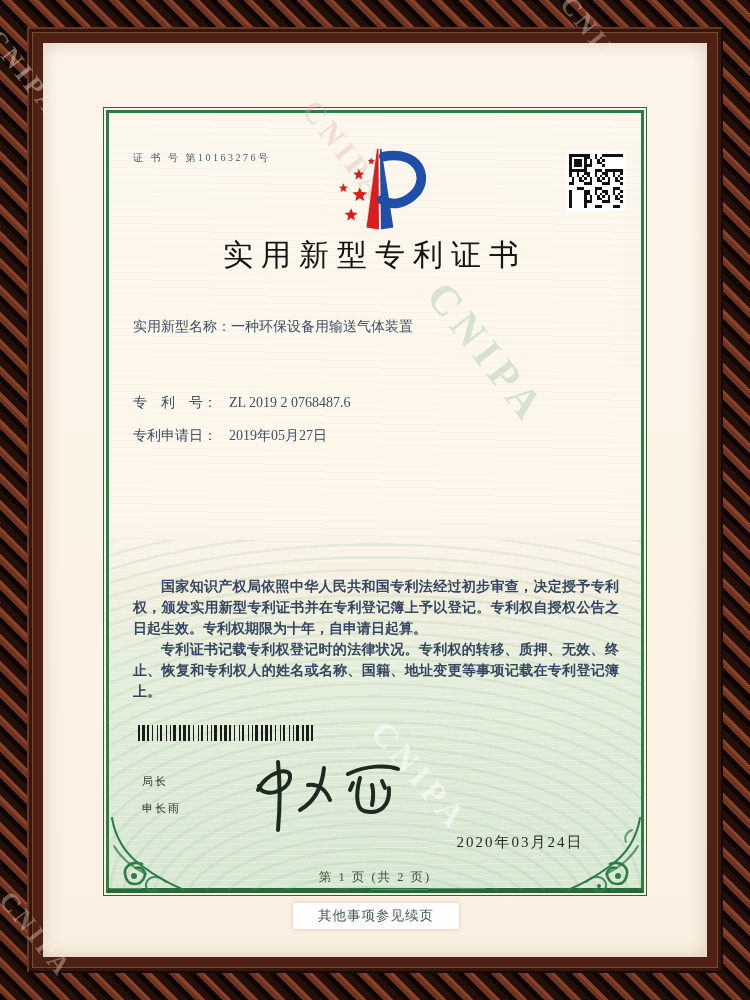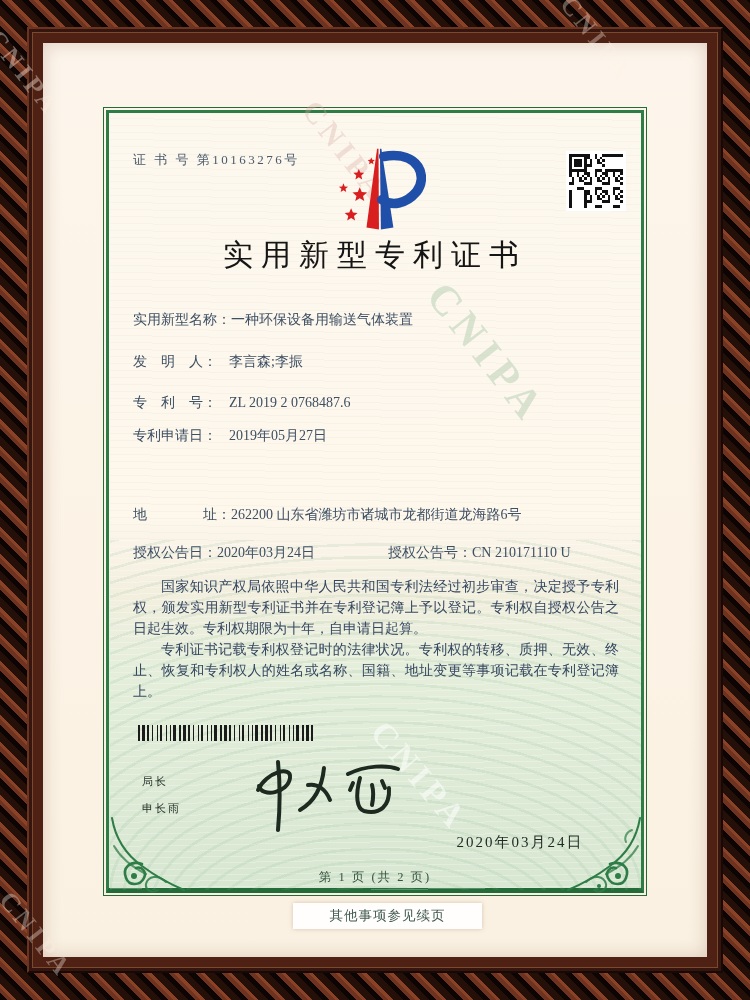--- a/index.html
+++ b/index.html
@@ -24,34 +24,34 @@
     background:linear-gradient(180deg,#fdf8ee 0%,#fdf7ec 52%,#f3efdf 62%,#e4eedb 72%,#d8e7d2 100%);}
   .waves{position:absolute;left:110px;top:540px;width:531px;height:350px;pointer-events:none;
     background:
       repeating-radial-gradient(ellipse 160% 45% at 50% 135%,rgba(255,255,255,0) 0 4px,rgba(130,180,140,.16) 4px 5px),
       repeating-linear-gradient(179deg,rgba(255,255,255,.28) 0 1px,transparent 1px 6px);
     opacity:.85;}
   .waves-top{position:absolute;left:110px;top:113px;width:531px;height:430px;pointer-events:none;
     background:repeating-linear-gradient(181deg,rgba(220,200,185,.12) 0 1px,transparent 1px 7px);}
 
   
-  .certno{position:absolute;left:133px;top:151px;font-size:13px;letter-spacing:2.5px;color:#4a5a6a;}
+  .certno{position:absolute;left:133px;top:151px;font-size:10px;letter-spacing:2.5px;color:#4a5a6a;}
   .title{position:absolute;left:0;top:235px;width:750px;text-align:center;
     font-size:30px;font-weight:normal;letter-spacing:8px;color:#151515;}
   .frow{position:absolute;left:133px;font-size:14px;color:#3d4f63;white-space:nowrap;}
   .frow .lbl{display:inline-block;min-width:96px;}
   .para{position:absolute;left:133px;width:486px;font-size:14px;line-height:21px;
-    color:#354760;text-align:justify;}
+    color:#354760;text-align:justify;font-weight:bold;}
   .para p{margin:0;text-indent:2em;}
   .signer{position:absolute;left:142px;font-size:11px;color:#1e2a24;letter-spacing:2px;}
   .issue-date{position:absolute;left:420px;top:833px;width:200px;text-align:center;
     font-size:15px;letter-spacing:2px;color:#1e2a24;}
   .page-info{position:absolute;left:0;top:869px;width:750px;text-align:center;
     font-size:12.5px;letter-spacing:2px;color:#33523f;}
-  .footer-note{position:absolute;left:293px;top:903px;width:189px;height:26px;
+  .footer-note{position:absolute;left:293px;top:903px;width:166px;height:26px;
     background:rgba(255,255,255,.92);box-shadow:0 0 4px rgba(180,150,120,.5);
     text-align:center;line-height:26px;font-size:13.5px;color:#41594f;letter-spacing:1px;}
 
   
   .wm{position:absolute;font-weight:bold;font-family:"Liberation Serif",serif;
     transform-origin:left top;pointer-events:none;white-space:nowrap;}
   .wm1{left:4px;top:24px;transform:rotate(52deg);font-size:26px;letter-spacing:4px;color:rgba(255,240,230,.40);}
   .wm2{left:577px;top:-10px;transform:rotate(52deg);font-size:26px;letter-spacing:4px;color:rgba(255,240,230,.35);}
   .wm3{left:322px;top:94px;transform:rotate(52deg);font-size:30px;letter-spacing:5px;color:rgba(215,170,160,.34);}
   .wm4{left:455px;top:273px;transform:rotate(52deg);font-size:42px;letter-spacing:7px;color:rgba(165,198,165,.42);}
@@ -265,38 +265,28 @@
       <rect x="6" y="20" width="1" height="1" fill="#111"></rect>
       <rect x="10" y="20" width="1" height="1" fill="#111"></rect>
       <rect x="11" y="20" width="1" height="1" fill="#111"></rect>
       <rect x="12" y="20" width="1" height="1" fill="#111"></rect>
       <rect x="17" y="20" width="1" height="1" fill="#111"></rect>
       <rect x="18" y="20" width="1" height="1" fill="#111"></rect>
       <rect x="19" y="20" width="1" height="1" fill="#111"></rect>
     </svg>
   <div class="title">实用新型专利证书</div>
 
-  <div class="frow" style="top:311px">
+  <div class="frow" style="top:318px">
     <span class="lbl">实用新型名称：</span><span>一种环保设备用输送气体装置</span>
-  </div>
-  <div class="frow" style="top:353px">
-    <span class="lbl">发　明　人：</span><span>李言森;李振</span>
   </div>
   <div class="frow" style="top:394px">
     <span class="lbl">专　利　号：</span><span>ZL 2019 2 0768487.6</span>
   </div>
   <div class="frow" style="top:427px">
     <span class="lbl">专利申请日：</span><span>2019年05月27日</span>
-  </div>
-  <div class="frow" style="top:506px">
-    <span class="lbl">地　　　　址：</span><span>262200 山东省潍坊市诸城市龙都街道龙海路6号</span>
-  </div>
-  <div class="frow" style="top:544px">
-    <span>授权公告日：</span><span>2020年03月24日</span>
-    <span style="position:absolute;left:255px"><span>授权公告号：</span><span>CN 210171110 U</span></span>
   </div>
 
   <div class="para" style="top:576px">
     <p>国家知识产权局依照中华人民共和国专利法经过初步审查，决定授予专利权，颁发实用新型专利证书并在专利登记簿上予以登记。专利权自授权公告之日起生效。专利权期限为十年，自申请日起算。</p>
     <p>专利证书记载专利权登记时的法律状况。专利权的转移、质押、无效、终止、恢复和专利权人的姓名或名称、国籍、地址变更等事项记载在专利登记簿上。</p>
   </div>
 
   <svg class="barcode" id="barcode" viewBox="0 0 176 16" preserveAspectRatio="none">
       <rect x="0" y="0" width="2" height="16" fill="#1b1b1b"></rect>
       <rect x="4" y="0" width="3" height="16" fill="#1b1b1b"></rect>

